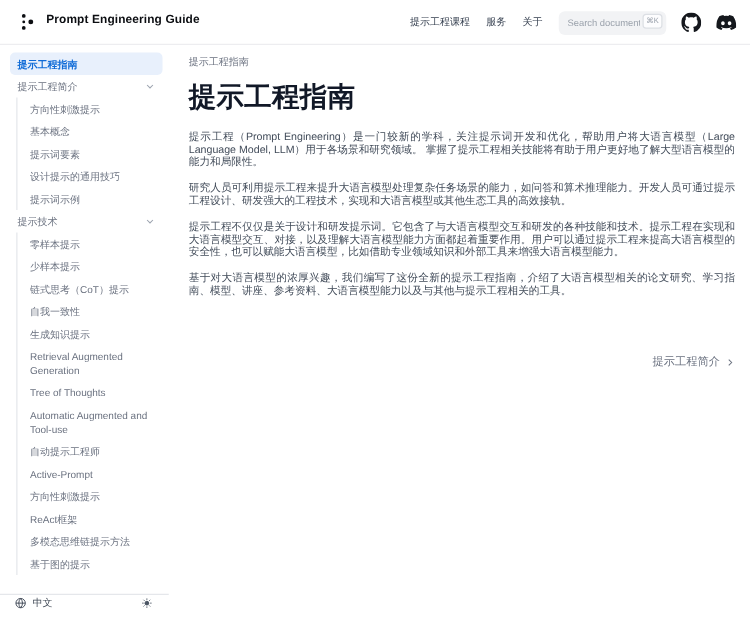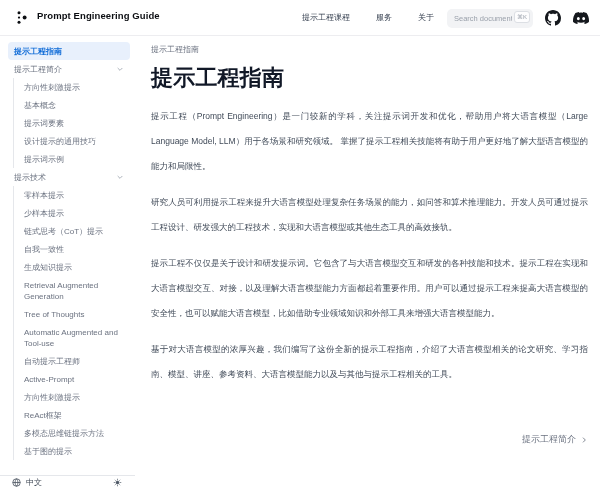--- a/index.html
+++ b/index.html
@@ -15,21 +15,21 @@
     font-family:"Liberation Sans","DejaVu Sans",sans-serif;
     -webkit-font-smoothing:antialiased;position:relative;
   }
   
   .header{
     height:36px;display:flex;align-items:center;
     padding:0 11px 0 16px;border-bottom:1px solid #ededf0;
   }
   .logo{display:flex;align-items:flex-start;gap:6px;cursor:pointer;}
   .logo-text{font-weight:bold;font-size:9.5px;color:#0c0e12;letter-spacing:0.1px;}
-  .nav{margin-left:auto;display:flex;gap:26px;align-items:center;}
+  .nav{margin-left:auto;display:flex;gap:13px;align-items:center;}
   .nav a{font-size:8px;color:#374151;text-decoration:none;cursor:pointer;white-space:nowrap;}
   .search{position:relative;margin-left:13px;}
   .search input{
     width:86px;height:19px;background:#f2f3f5;border:none;border-radius:5px;
     padding:0 21px 0 7px;font-size:7.5px;color:#374151;outline:none;
     font-family:"Liberation Sans","DejaVu Sans",sans-serif;
   }
   .search input::placeholder{color:#9aa1ab;}
   .kbd{
     position:absolute;right:3px;top:3.5px;font-size:6px;color:#9aa1ab;
@@ -57,21 +57,21 @@
   }
   .sb-footer .lang{font-size:8px;color:#3f4855;cursor:pointer;display:flex;align-items:center;gap:5px;}
   .theme-toggle{margin-left:auto;display:flex;color:#4b5563;cursor:pointer;}
   
   .main{
     position:absolute;top:36px;left:135px;right:0;bottom:0;
     padding:8px 12px 0 16px;overflow:hidden;
   }
   .breadcrumb{font-size:8px;color:#6b7280;}
   .title{font-size:22px;font-weight:bold;color:#111827;margin:8px 0 0 0;letter-spacing:0.2px;}
-  .paras p{font-size:8.5px;line-height:25px;color:#414b59;margin:11px 0 0 0;text-align:justify;}
+  .paras p{font-size:8.5px;line-height:10px;color:#414b59;margin:11px 0 0 0;text-align:justify;}
   .next-row{margin-top:46px;display:flex;justify-content:flex-end;}
   .next-link{
     font-size:9px;color:#6b7280;text-decoration:none;cursor:pointer;
     display:flex;align-items:center;gap:4px;
   }
   .next-link svg{color:#6b7280;}
 </style>
 </head>
 <body>
 

